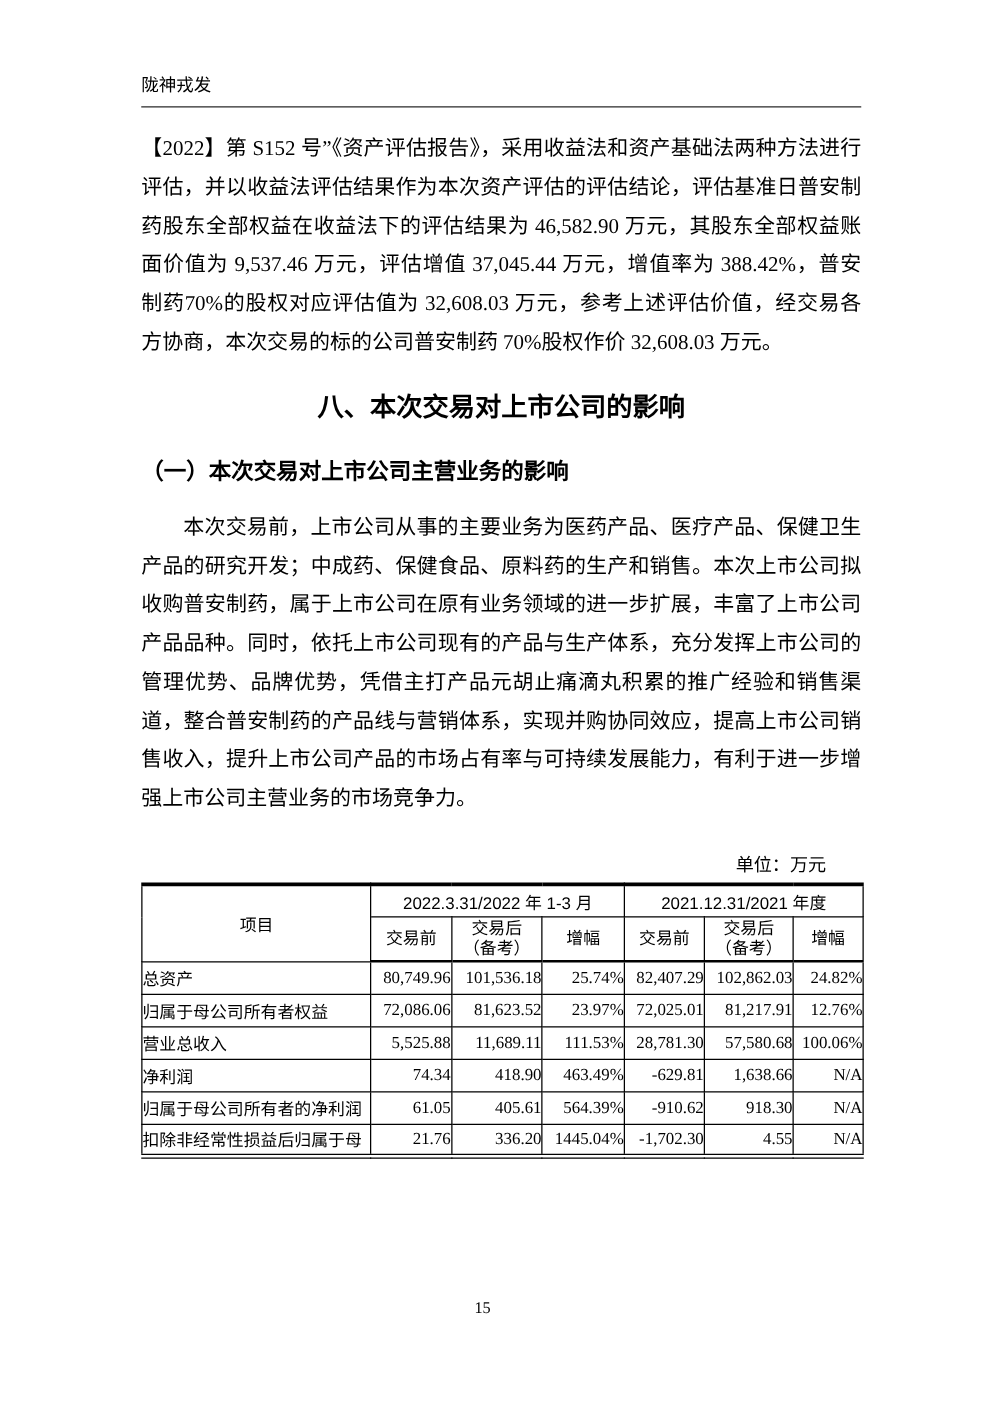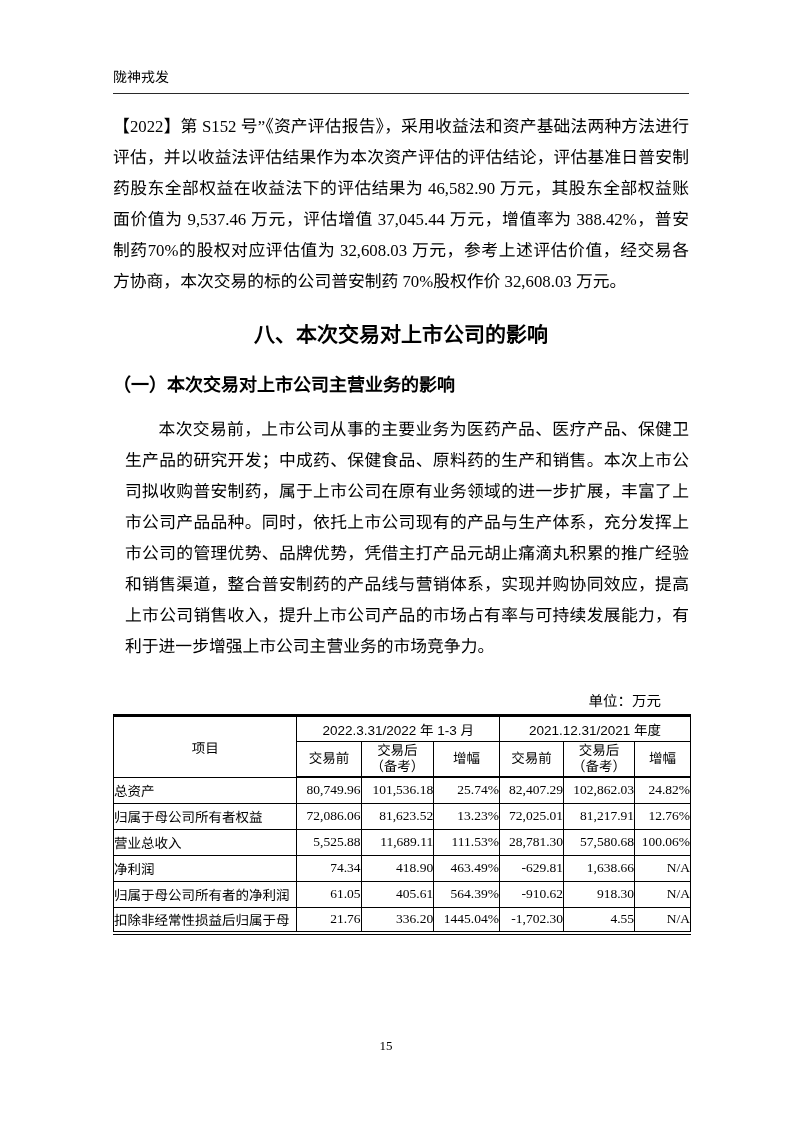--- a/index.html
+++ b/index.html
@@ -20,37 +20,38 @@
     position: absolute;
     left: 113px;
     top: 0;
     width: 576px;
   }
   
   .doc-header {
     display: flex;
     justify-content: space-between;
     align-items: flex-end;
-    padding-top: 68px;
+    padding-top: 48px;
     padding-bottom: 5px;
     border-bottom: 1.5px solid #2a2a2a;
     font-size: 14px;
     line-height: 20px;
+    margin-top: 12px;
   }
   
   .body-text {
     margin: 0;
     font-size: 16.8px;
     line-height: 31px;
     text-align: justify;
     text-align-last: left;
     word-break: break-all;
   }
   .p-first { margin-top: 17px; }
-  .indent { text-indent: 2em; margin-left: 12px; }
+  .indent { text-indent: 2em; }
   .mt { margin-top: 15px; }
   
   .h-section {
     margin: 23px 0 0 0;
     font-family: "Liberation Sans", "DejaVu Sans", sans-serif;
     font-weight: 700;
     font-size: 21px;
     line-height: 30px;
     text-align: center;
   }
@@ -174,21 +175,21 @@
           <td class="num">101,536.18</td>
           <td class="num">25.74%</td>
           <td class="num">82,407.29</td>
           <td class="num">102,862.03</td>
           <td class="num">24.82%</td>
         </tr>
         <tr>
           <td class="row-label">归属于母公司所有者权益</td>
           <td class="num">72,086.06</td>
           <td class="num">81,623.52</td>
-          <td class="num">13.23%</td>
+          <td class="num">23.97%</td>
           <td class="num">72,025.01</td>
           <td class="num">81,217.91</td>
           <td class="num">12.76%</td>
         </tr>
         <tr>
           <td class="row-label">营业总收入</td>
           <td class="num">5,525.88</td>
           <td class="num">11,689.11</td>
           <td class="num">111.53%</td>
           <td class="num">28,781.30</td>

